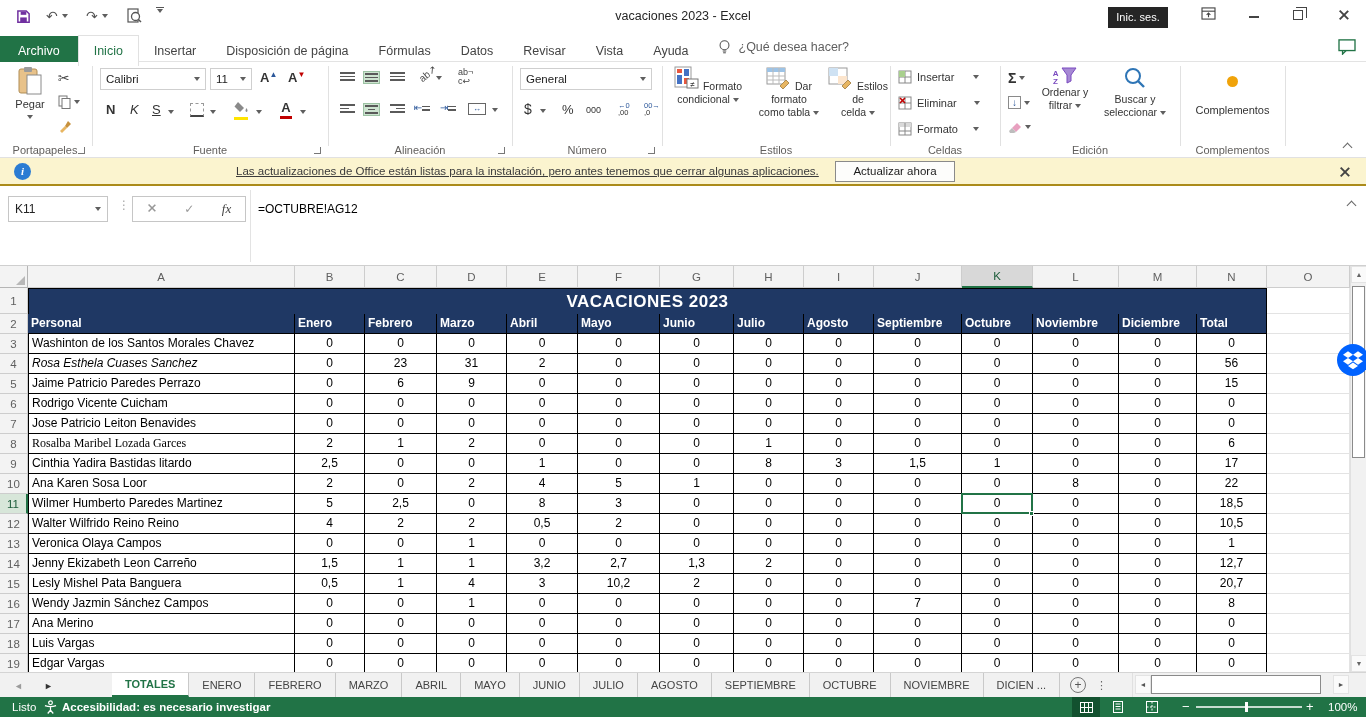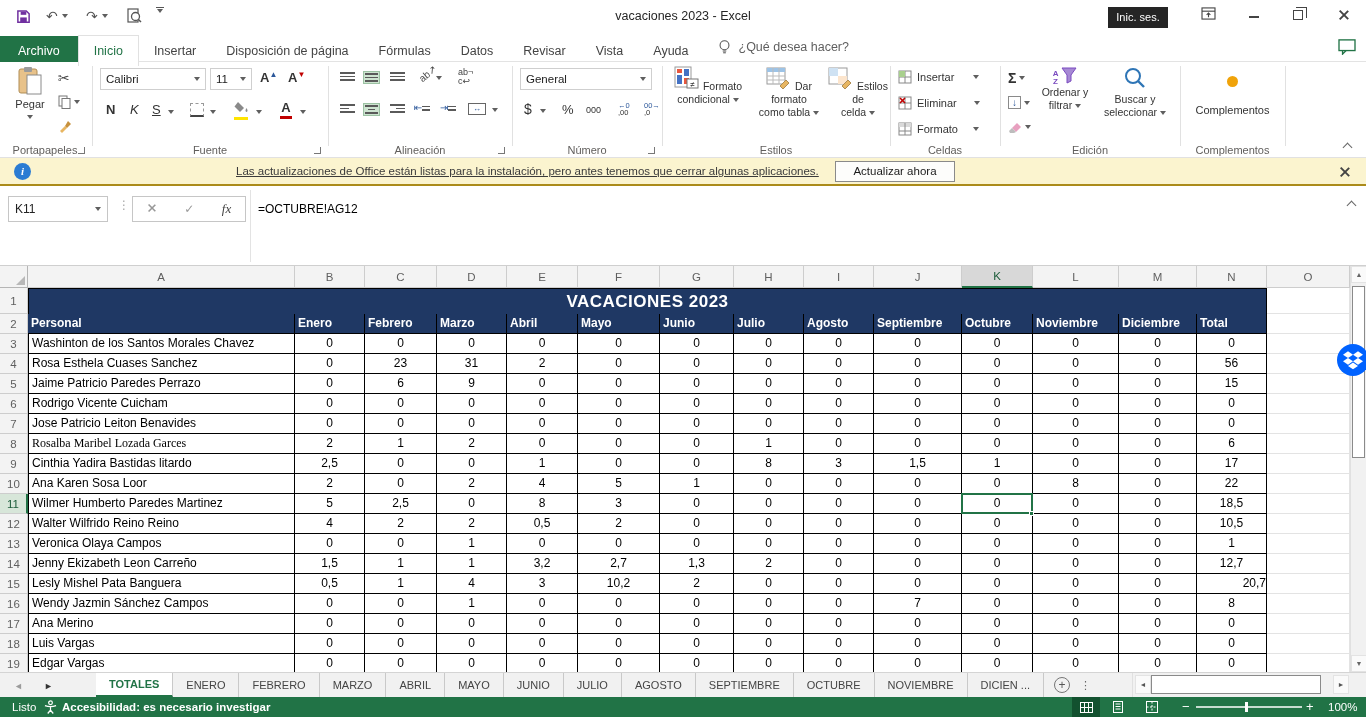--- a/index.html
+++ b/index.html
@@ -90,21 +90,21 @@
   .sbtn{position:absolute;left:0;width:16px;height:17px;background:#fafafa;border:1px solid #e3e3e3;color:#666;font-size:7px;text-align:center;line-height:15px;}
   #vthumb{position:absolute;left:1px;top:20px;width:13px;height:172px;background:#fff;border:1px solid #8a8a8a;}
 
   
   #dropbox-badge{position:absolute;left:1337px;top:344px;width:32px;height:32px;border-radius:50%;background:#0062ff;display:flex;align-items:center;justify-content:center;z-index:40;}
 
   
   #sheetbar{position:absolute;left:0;top:672px;width:1366px;height:25px;background:#f1f1f1;border-top:1px solid #d4d4d4;}
   #tabstrip{position:absolute;left:96px;top:0;height:24px;display:flex;align-items:stretch;overflow:hidden;max-width:1030px;}
   .stab{padding:0 13px;font-size:11px;color:#444;line-height:24px;border-right:1px solid #c9c9c9;white-space:nowrap;}
-  .stab.active{background:#fff;color:#217346;font-weight:bold;border-bottom:2px solid #217346;border-right:1px solid #c9c9c9;line-height:22px;}
+  .stab.active{background:#fff;color:#217346;font-weight:bold;border-bottom:2px solid #217346;border-right:1px solid #c9c9c9;line-height:22px;margin-left:16px;}
   .navarr{position:absolute;top:8px;}
   #addsheet{width:16px;height:16px;border:1px solid #767676;border-radius:50%;color:#555;font-size:12px;line-height:14px;text-align:center;align-self:center;margin-left:10px;}
   #tabdots{align-self:center;margin-left:10px;color:#666;font-size:11px;}
   #hscroll{position:absolute;left:1132px;top:0;width:218px;height:24px;background:#f1f1f1;border-left:1px solid #e0e0e0;}
   #hthumb{position:absolute;left:18px;top:2px;width:170px;height:19px;background:#fff;border:1px solid #8a8a8a;}
   .hbtn{position:absolute;top:2px;width:16px;height:19px;background:#fafafa;border:1px solid #e3e3e3;color:#555;font-size:7px;text-align:center;line-height:17px;}
 
   
   #statusbar{position:absolute;left:0;top:697px;width:1366px;height:20px;background:#217346;color:#fff;font-size:11.5px;}
   #statusbar .smode{position:absolute;left:12px;top:0;line-height:20px;}
@@ -488,21 +488,21 @@
         <div class="c numc" style="width: 70px; height: 20px; line-height: 19px;">0</div>
         <div class="c numc" style="width: 88px; height: 20px; line-height: 19px;">0</div>
         <div class="c numc" style="width: 71px; height: 20px; line-height: 19px;">0</div>
         <div class="c numc" style="width: 86px; height: 20px; line-height: 19px;">0</div>
         <div class="c numc" style="width: 78px; height: 20px; line-height: 19px;">0</div>
         <div class="c numc" style="width: 70px; height: 20px; line-height: 19px;">0</div>
         <div class="ocell" style="height: 20px;"></div>
       </div>
       <div class="grow">
         <div class="rh" style="height: 20px; line-height: 20px;">4</div>
-        <div class="c namec" style="width: 267px; height: 20px; line-height: 19px;">Rosa Esthela Cuases Sanchez</div>
+        <div class="c namec" style="width: 267px; height: 20px; line-height: 19px; font-style: italic;">Rosa Esthela Cuases Sanchez</div>
         <div class="c numc" style="width: 70px; height: 20px; line-height: 19px;">0</div>
         <div class="c numc" style="width: 72px; height: 20px; line-height: 19px;">23</div>
         <div class="c numc" style="width: 70px; height: 20px; line-height: 19px;">31</div>
         <div class="c numc" style="width: 71px; height: 20px; line-height: 19px;">2</div>
         <div class="c numc" style="width: 82px; height: 20px; line-height: 19px;">0</div>
         <div class="c numc" style="width: 74px; height: 20px; line-height: 19px;">0</div>
         <div class="c numc" style="width: 70px; height: 20px; line-height: 19px;">0</div>
         <div class="c numc" style="width: 70px; height: 20px; line-height: 19px;">0</div>
         <div class="c numc" style="width: 88px; height: 20px; line-height: 19px;">0</div>
         <div class="c numc" style="width: 71px; height: 20px; line-height: 19px;">0</div>
@@ -699,21 +699,21 @@
         <div class="c numc" style="width: 70px; height: 20px; line-height: 19px;">4</div>
         <div class="c numc" style="width: 71px; height: 20px; line-height: 19px;">3</div>
         <div class="c numc" style="width: 82px; height: 20px; line-height: 19px;">10,2</div>
         <div class="c numc" style="width: 74px; height: 20px; line-height: 19px;">2</div>
         <div class="c numc" style="width: 70px; height: 20px; line-height: 19px;">0</div>
         <div class="c numc" style="width: 70px; height: 20px; line-height: 19px;">0</div>
         <div class="c numc" style="width: 88px; height: 20px; line-height: 19px;">0</div>
         <div class="c numc" style="width: 71px; height: 20px; line-height: 19px;">0</div>
         <div class="c numc" style="width: 86px; height: 20px; line-height: 19px;">0</div>
         <div class="c numc" style="width: 78px; height: 20px; line-height: 19px;">0</div>
-        <div class="c numc" style="width: 70px; height: 20px; line-height: 19px; text-align: right;">20,7</div>
+        <div class="c numc" style="width: 70px; height: 20px; line-height: 19px;">20,7</div>
         <div class="ocell" style="height: 20px;"></div>
       </div>
       <div class="grow">
         <div class="rh" style="height: 20px; line-height: 20px;">16</div>
         <div class="c namec" style="width: 267px; height: 20px; line-height: 19px;">Wendy Jazmin Sánchez Campos</div>
         <div class="c numc" style="width: 70px; height: 20px; line-height: 19px;">0</div>
         <div class="c numc" style="width: 72px; height: 20px; line-height: 19px;">0</div>
         <div class="c numc" style="width: 70px; height: 20px; line-height: 19px;">1</div>
         <div class="c numc" style="width: 71px; height: 20px; line-height: 19px;">0</div>
         <div class="c numc" style="width: 82px; height: 20px; line-height: 19px;">0</div>

